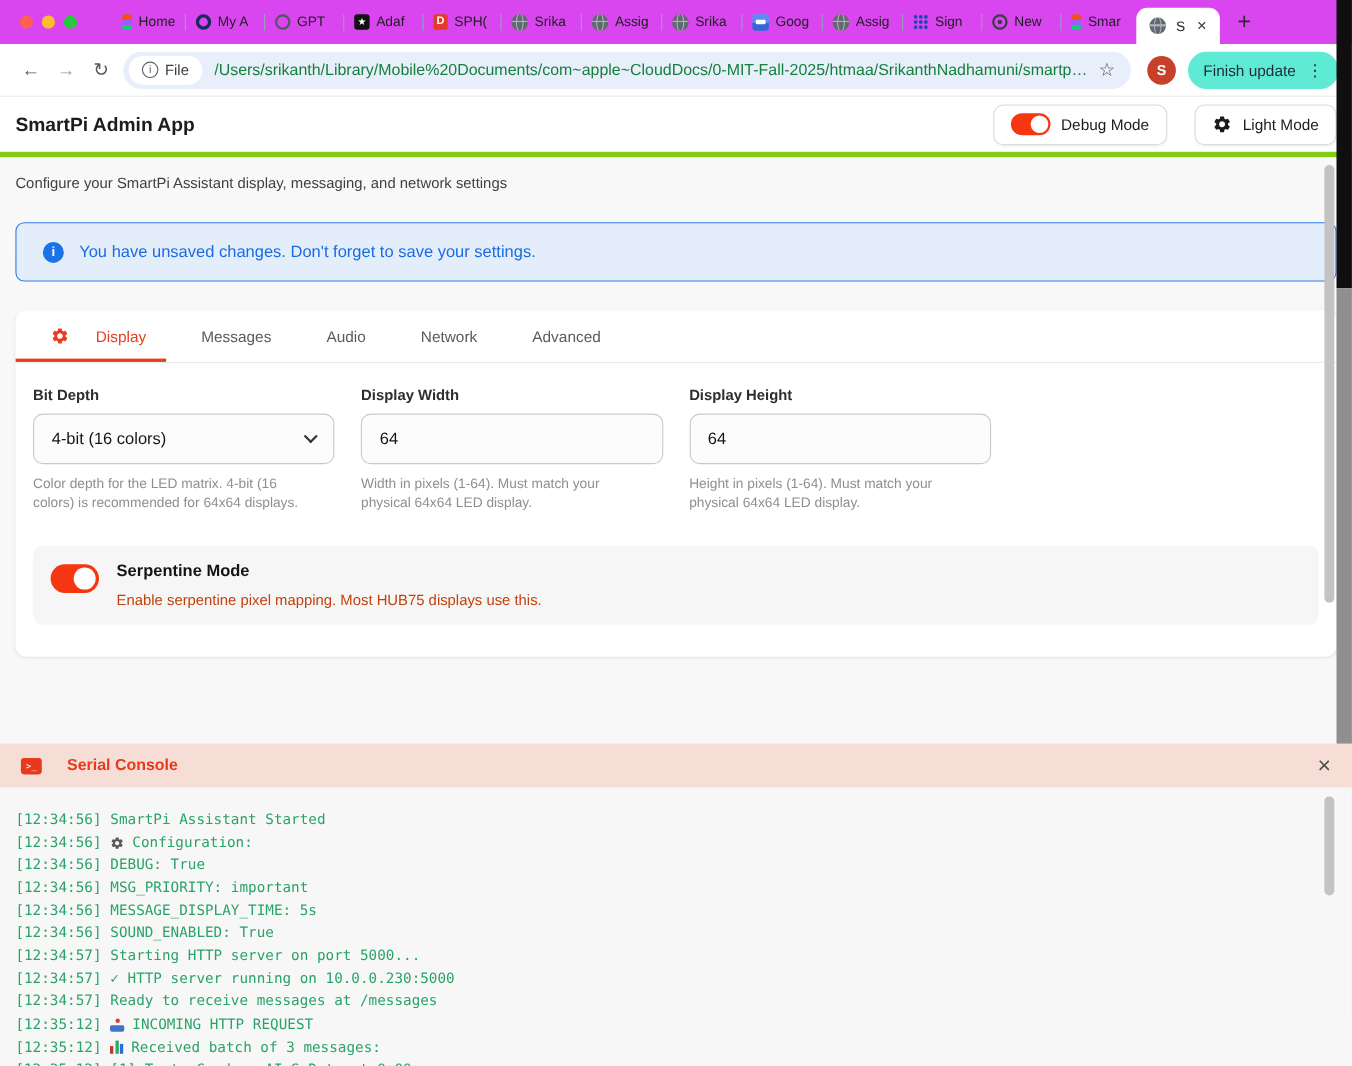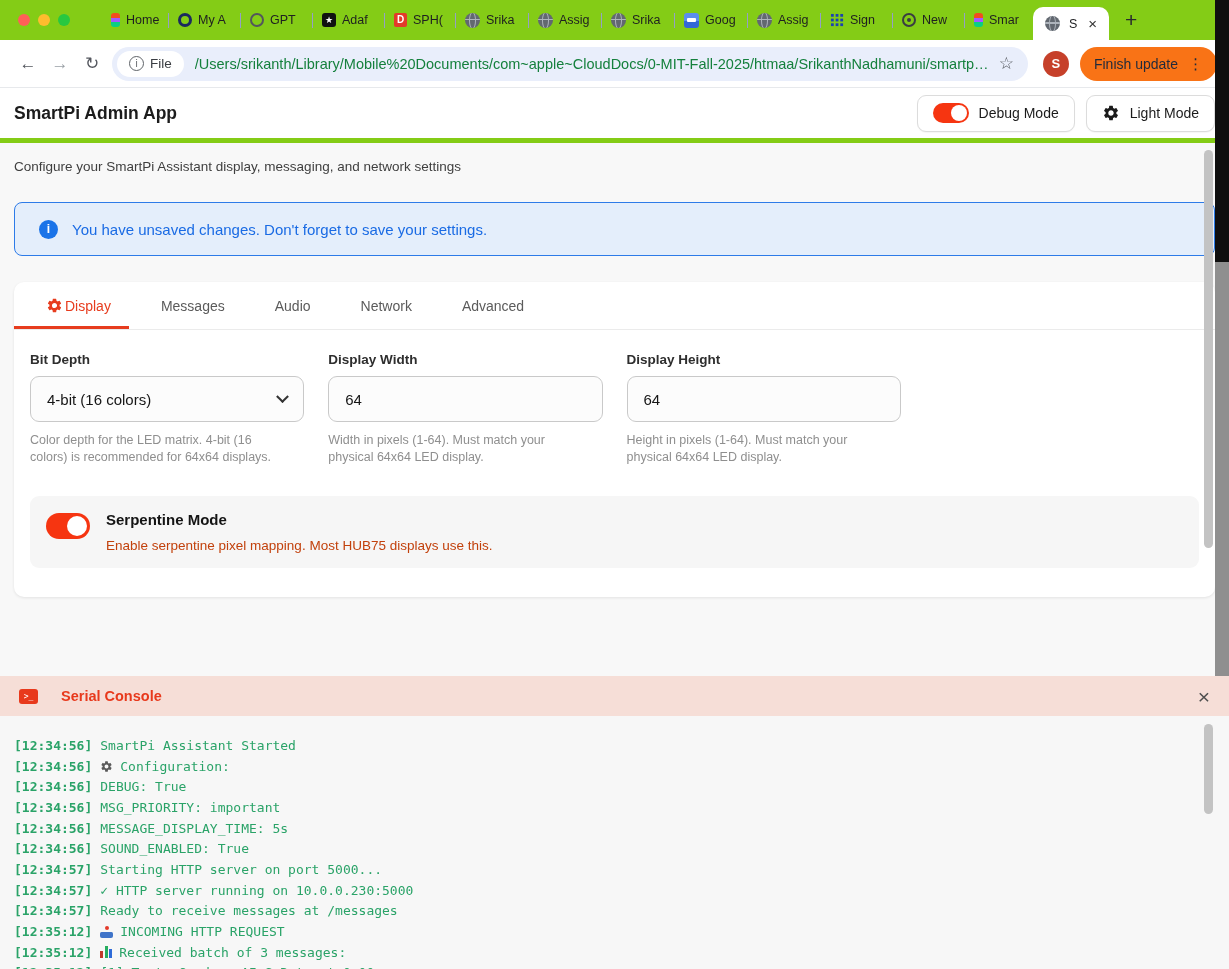--- a/index.html
+++ b/index.html
@@ -3,21 +3,21 @@
 <meta charset="utf-8">
 <style>
   * { box-sizing: border-box; margin: 0; padding: 0; }
   html,body { background:#222; }
   .screen {
     position: relative; width: 1229px; height: 969px; overflow: hidden;
     background: #f8f8f8; font-family: "Liberation Sans", sans-serif;
   }
 
   
-  .tabstrip { height:40px; background:#84cc16; display:flex; align-items:center; padding-left:18px; position:relative; }
+  .tabstrip { height:40px; background:#d946ef; display:flex; align-items:center; padding-left:18px; position:relative; }
   .traffic { display:flex; gap:8px; margin-right:32px; }
   .tl { width:12px; height:12px; border-radius:50%; }
   .tl.red{ background:#ff5f57; } .tl.yellow{ background:#febc2e; } .tl.green{ background:#28c840; }
   .tabs-scroll { display:flex; align-items:center; height:40px; overflow:hidden; }
   .mini-tab { display:flex; align-items:center; gap:6px; padding:0 9px; height:40px; cursor:default; }
   .mini-tab .tab-label { width:33px; overflow:hidden; white-space:nowrap; font-size:12.5px; color:#1e1f21; }
   .tsep { width:1px; height:15px; background:#95a0c4; flex:none; }
   .active-tab { height:33px; align-self:flex-end; background:#fff; border-radius:10px 10px 0 0;
     display:flex; align-items:center; gap:9px; padding:0 12px; width:76px; margin-left:2px; }
   .active-tab .tab-label{ font-size:12.5px; color:#1e1f21; width:12px; overflow:hidden; white-space:nowrap; }
@@ -55,29 +55,29 @@
   .omnibox { flex:1; height:34px; background:#e9eefb; border-radius:17px; display:flex; align-items:center;
     padding:0 14px 0 5px; gap:11px; margin:0 4px; overflow:hidden; }
   .file-chip { background:#fff; border-radius:13px; height:26px; display:flex; align-items:center; gap:6px;
     padding:0 12px; font-size:13.5px; color:#3a3d42; flex:none; }
   .info-i { width:15px; height:15px; border:1.5px solid #5f6368; border-radius:50%; font-size:10px;
     display:flex; align-items:center; justify-content:center; color:#5f6368; }
   .url { flex:1; font-size:14.5px; color:#15803d; white-space:nowrap; overflow:hidden; }
   .star { color:#54575e; font-size:17px; flex:none; }
   .avatar { width:26px; height:26px; border-radius:50%; background:#c6402a; color:#fff; font-size:13px;
     font-weight:bold; display:flex; align-items:center; justify-content:center; margin:0 11px; flex:none; }
-  .update-btn { background:#f97316; border-radius:17px; height:34px; display:flex; align-items:center; gap:10px;
+  .update-btn { background:#5eead4; border-radius:17px; height:34px; display:flex; align-items:center; gap:10px;
     padding:0 14px; font-size:14px; color:#1f2a3c; font-weight:500; flex:none; }
   .kebab { font-size:15px; color:#1f2a3c; }
 
   
   .appbar { height:55px; background:#fff; border-bottom:5px solid #84cc16; display:flex; align-items:center;
     padding:0 14px; }
   .app-title { font-size:17.5px; font-weight:bold; color:#1c1c1c; }
-  .appbar-actions { margin-left:auto; display:flex; gap:11px;align-items:flex-end; }
+  .appbar-actions { margin-left:auto; display:flex; gap:25px;align-items:flex-end; }
   .hdr-btn { height:37px; border:1px solid #dcdcdc; border-radius:9px; background:#fff; display:flex;
     align-items:center; gap:10px; padding:0 15px; font-size:14px; color:#1b1b1b; box-shadow:0 1px 1px rgba(0,0,0,.04); }
   .mini-toggle { width:36px; height:20px; border-radius:10px; background:#f63511; position:relative; }
   .mini-toggle::after { content:''; position:absolute; width:16px; height:16px; border-radius:50%; background:#fff;
     right:2px; top:2px; }
   .gear-svg { display:inline-flex; }
   .gear-svg svg { display:block; }
 
   
   .main { position:absolute; top:143px; left:0; width:1229px; height:533px; background:#f8f8f8;
@@ -86,21 +86,21 @@
   .page-subtitle { font-size:13.5px; color:#3f3f3f; margin-top:16px; }
   .banner { margin-top:28px; height:54px; background:#e4eefb; border:1.6px solid #2d7be8; border-radius:8px;
     display:flex; align-items:center; gap:14px; padding:0 24px; }
   .banner-i { width:19px; height:19px; border-radius:50%; background:#1a73e8; color:#fff; font-size:12px;
     font-weight:bold; display:flex; align-items:center; justify-content:center; flex:none; }
   .banner-text { font-size:15px; color:#1a6be4; }
 
   .card { margin-top:26px; background:#fff; border-radius:10px; box-shadow:0 1px 3px rgba(0,0,0,.09);
     height:315px; overflow:hidden; }
   .tabs-row { display:flex; height:48px; border-bottom:1px solid #ebebeb; padding-left:30px; align-items:stretch; }
-  .stab { display:flex; align-items:center; gap:2px; padding:0 2px; margin-right:46px; font-size:14px;
+  .stab { display:flex; align-items:center; gap:24px; padding:0 2px; margin-right:46px; font-size:14px;
     color:#5b5b5b; position:relative; }
   .stab.active { color:#e73c1e; font-weight:500; }
   .stab.active::after { content:''; position:absolute; left:-30px; right:-16px; bottom:0; height:3px; background:#e73c1e; }
 
   .fields { display:grid; grid-template-columns:repeat(4,1fr); gap:24px; padding:22px 16px 0; }
   .flabel { font-size:13.5px; font-weight:600; color:#2e2e2e; }
   .control { margin-top:9px; height:46px; border:1px solid #c9c9c9; border-radius:9px; background:#fcfcfc;
     display:flex; align-items:center; padding:0 16px; font-size:15px; color:#161616; justify-content:space-between; }
   .chev { width:9px; height:9px; border-right:2px solid #333; border-bottom:2px solid #333;
     transform:rotate(45deg) translate(-2px,-2px); flex:none; }
@@ -117,21 +117,21 @@
   .console { position:absolute; left:0; bottom:0; width:1229px; height:293px; }
   .console-header { height:40px; background:#f6ded7; display:flex; align-items:center; padding:0 19px; gap:23px; }
   .term-icon { width:19px; height:15px; background:#e8391c; border-radius:3px; color:#fff; font-size:8px;
     font-family:"DejaVu Sans Mono",monospace; display:flex; align-items:center; justify-content:center; flex:none; }
   .term-icon::after { content:'>_'; }
   .console-title { font-size:14.5px; font-weight:bold; color:#e8391c; }
   .console-close { margin-left:auto; font-size:21px; color:#4e4e4e; line-height:1; }
   .console-body { height:253px; background:#f7f7f7; padding:19px 0 0 14px; overflow:hidden;
     font-family:"DejaVu Sans Mono",monospace; font-size:13px; color:#2aa368; }
   .cline { display:flex; align-items:center; height:20.7px; white-space:pre; }
-  .ctime { margin-right:8px;font-weight:bold; }
+  .ctime { margin-right:8px; }
   .cicon { margin-right:7px; flex:none; }
   .gear-gray { display:inline-flex; }
   .inbox-icon { width:13px; height:12px; position:relative; }
   .inbox-icon::before { content:''; position:absolute; left:0; right:0; bottom:0; height:6px; background:#3f74c9;
     border-radius:1.5px 1.5px 2px 2px; }
   .inbox-icon::after { content:''; position:absolute; left:4.5px; top:0; width:4px; height:4px; border-radius:50%; background:#e33a2a; }
   .chart-icon { width:12px; height:12px;
     background-image:linear-gradient(#c0392b,#c0392b),linear-gradient(#27ae60,#27ae60),linear-gradient(#2e6bd8,#2e6bd8);
     background-size:3px 7px,3px 12px,3px 9px; background-position:0 100%,4.5px 100%,9px 100%; background-repeat:no-repeat; }
 

